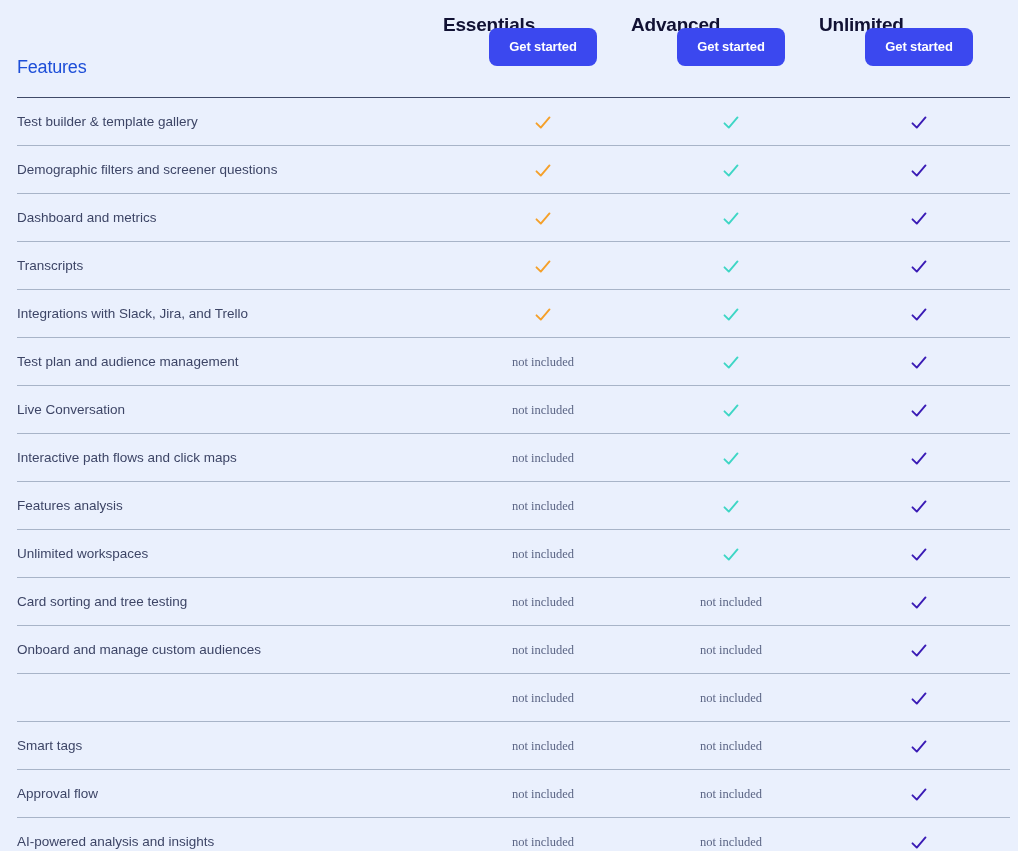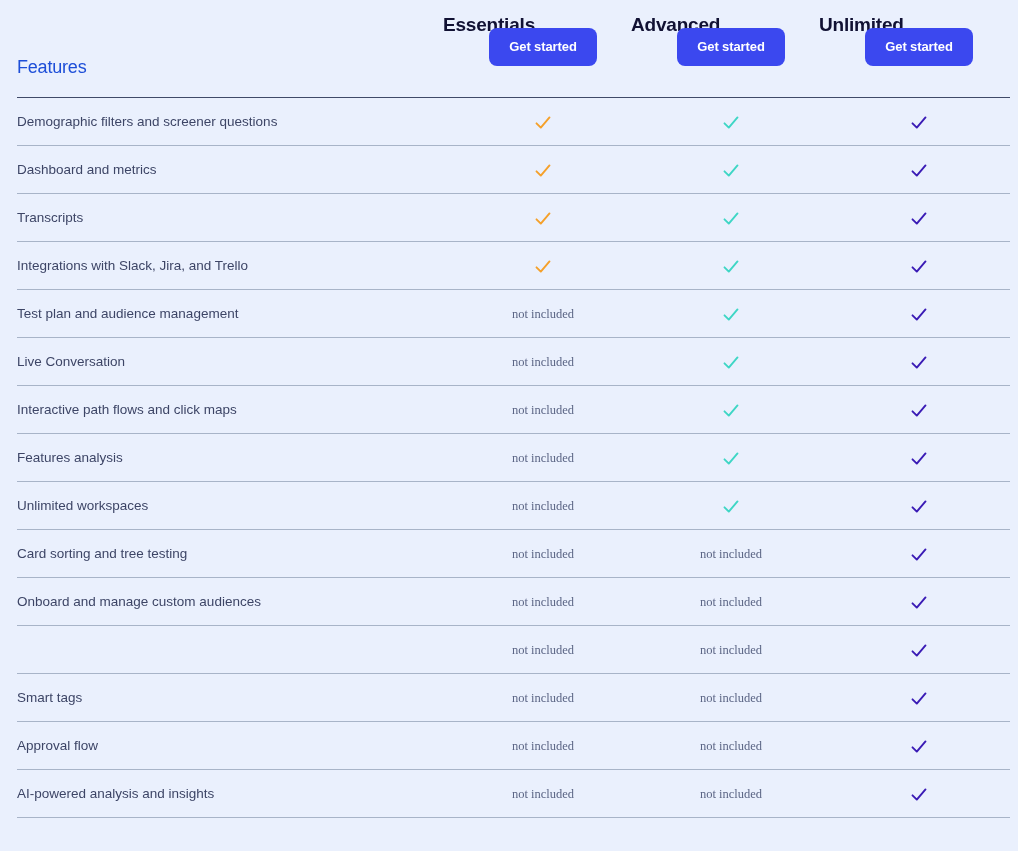--- a/index.html
+++ b/index.html
@@ -146,20 +146,32 @@
     <div class="plan-name col-ultimate">Unlimited</div>
     <div class="plan-cta col-ultimate">
       <button class="cta-button">Get started</button>
     </div>
 
     <div class="head-rule"></div>
   </div>
 
   <div id="rows-container">
       <div class="feature-row">
+        <div class="feature-label">Test builder &amp; template gallery</div>
+        <div class="cell cell-essentials"><span class="check"><svg viewBox="0 0 18 18" xmlns="http://www.w3.org/2000/svg">
+              <path d="M2.5 9.3 L6.8 13.6 L15.5 3.4" fill="none" stroke="#f5a02a" stroke-width="1.9" stroke-linecap="round" stroke-linejoin="round"></path>
+            </svg></span></div>
+        <div class="cell cell-advanced"><span class="check"><svg viewBox="0 0 18 18" xmlns="http://www.w3.org/2000/svg">
+              <path d="M2.5 9.3 L6.8 13.6 L15.5 3.4" fill="none" stroke="#3ed6c5" stroke-width="1.9" stroke-linecap="round" stroke-linejoin="round"></path>
+            </svg></span></div>
+        <div class="cell cell-ultimate"><span class="check"><svg viewBox="0 0 18 18" xmlns="http://www.w3.org/2000/svg">
+              <path d="M2.5 9.3 L6.8 13.6 L15.5 3.4" fill="none" stroke="#3a1bb5" stroke-width="1.9" stroke-linecap="round" stroke-linejoin="round"></path>
+            </svg></span></div>
+      </div>
+      <div class="feature-row">
         <div class="feature-label">Demographic filters and screener questions</div>
         <div class="cell cell-essentials"><span class="check"><svg viewBox="0 0 18 18" xmlns="http://www.w3.org/2000/svg">
               <path d="M2.5 9.3 L6.8 13.6 L15.5 3.4" fill="none" stroke="#f5a02a" stroke-width="1.9" stroke-linecap="round" stroke-linejoin="round"></path>
             </svg></span></div>
         <div class="cell cell-advanced"><span class="check"><svg viewBox="0 0 18 18" xmlns="http://www.w3.org/2000/svg">
               <path d="M2.5 9.3 L6.8 13.6 L15.5 3.4" fill="none" stroke="#3ed6c5" stroke-width="1.9" stroke-linecap="round" stroke-linejoin="round"></path>
             </svg></span></div>
         <div class="cell cell-ultimate"><span class="check"><svg viewBox="0 0 18 18" xmlns="http://www.w3.org/2000/svg">
               <path d="M2.5 9.3 L6.8 13.6 L15.5 3.4" fill="none" stroke="#3a1bb5" stroke-width="1.9" stroke-linecap="round" stroke-linejoin="round"></path>
             </svg></span></div>

